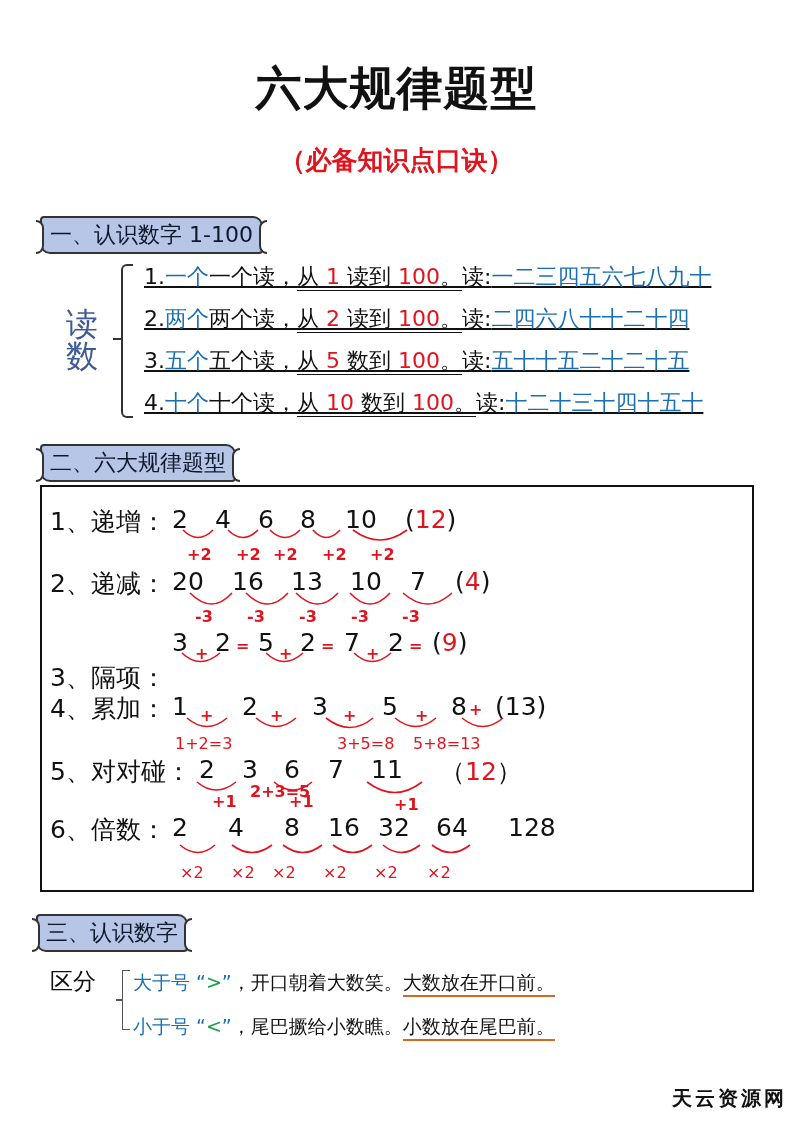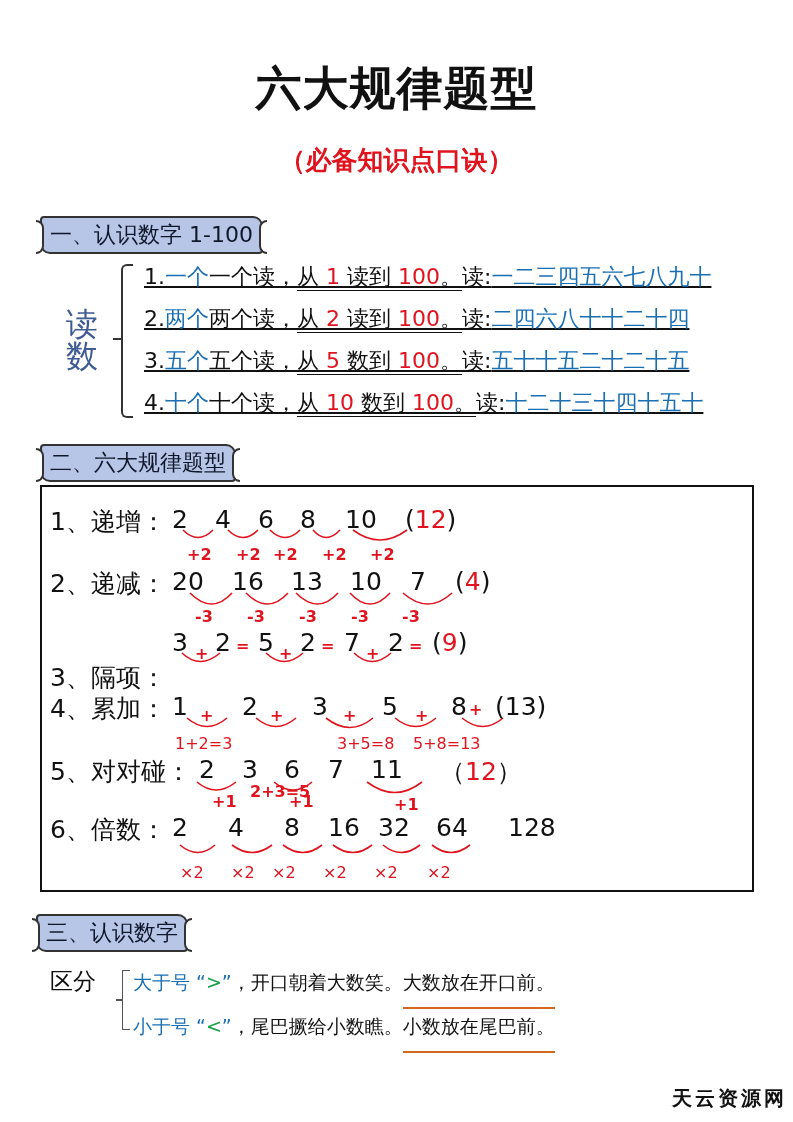--- a/index.html
+++ b/index.html
@@ -20,21 +20,21 @@
   .brace { left:121px; top:264px; width:10px; height:150px; border:2px solid #333; border-right:none; border-radius:6px 0 0 6px; }
   .brace-tick { left:113px; top:338px; width:10px; height:2px; background:#333; }
   .rline { font-size:22px; left:144px;text-decoration:underline; }
   .ul { border-bottom:1.5px solid #111; padding-bottom:1px; }
   .box { left:40px; top:485px; width:710px; height:403px; border:2px solid #111; }
   .row { font-size:25px; left:50px; }
   .num { position:absolute; font-size:25px; }
   .lbl { position:absolute; font-size:16px; color:#e0141e; font-weight:bold; }
   svg.arcs { position:absolute; left:0; top:0; }
   .cmp { font-size:19px; left:133px; }
-  .cmp-ul { border-bottom:2px solid #d2691e; padding-bottom:14px; }
+  .cmp-ul { border-bottom:2px solid #d2691e; padding-bottom:2px; }
   .cmp-brace { left:122px; top:970px; width:7px; height:58px; border:1.5px solid #555; border-right:none; }
   .cmp-tick { left:116px; top:999px; width:7px; height:1.5px; background:#555; }
   .watermark { right:6px; top:1085px; font-size:20px; font-weight:bold; letter-spacing:3px; }
 </style>
 </head>
 <body>
 
 <div class="abs title">六大规律题型</div>
 <div class="abs subtitle">（必备知识点口诀）</div>
 

